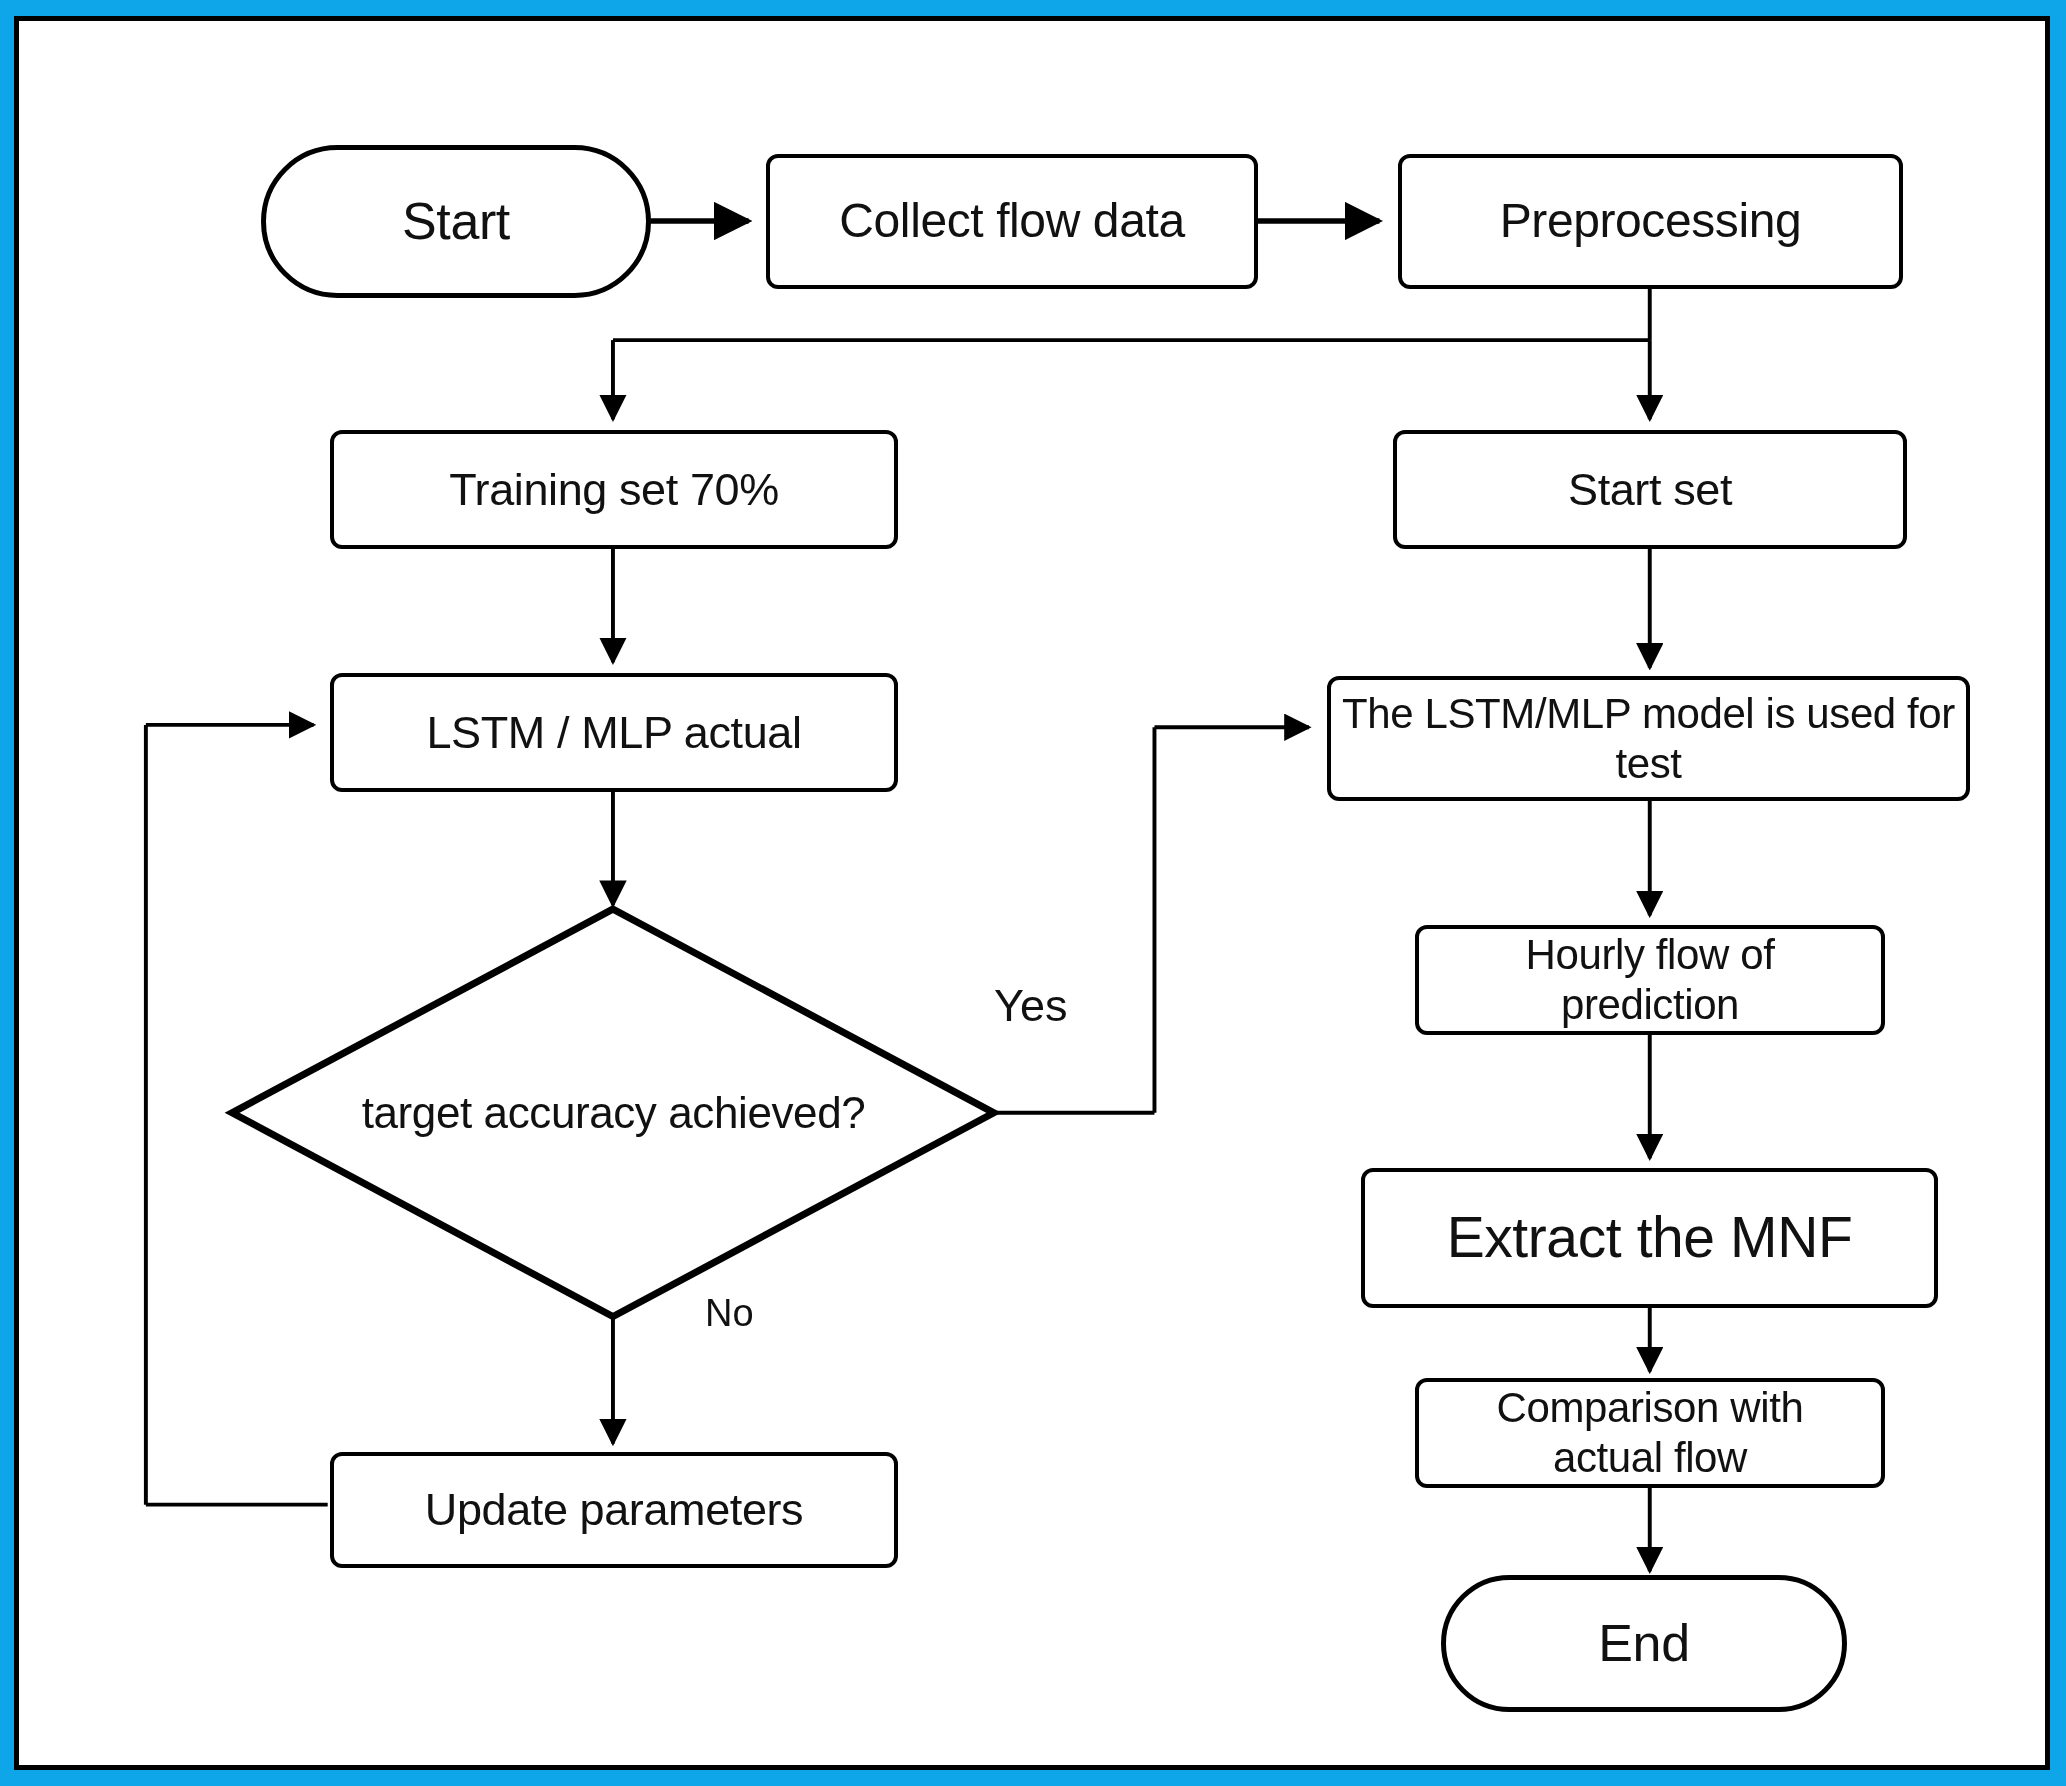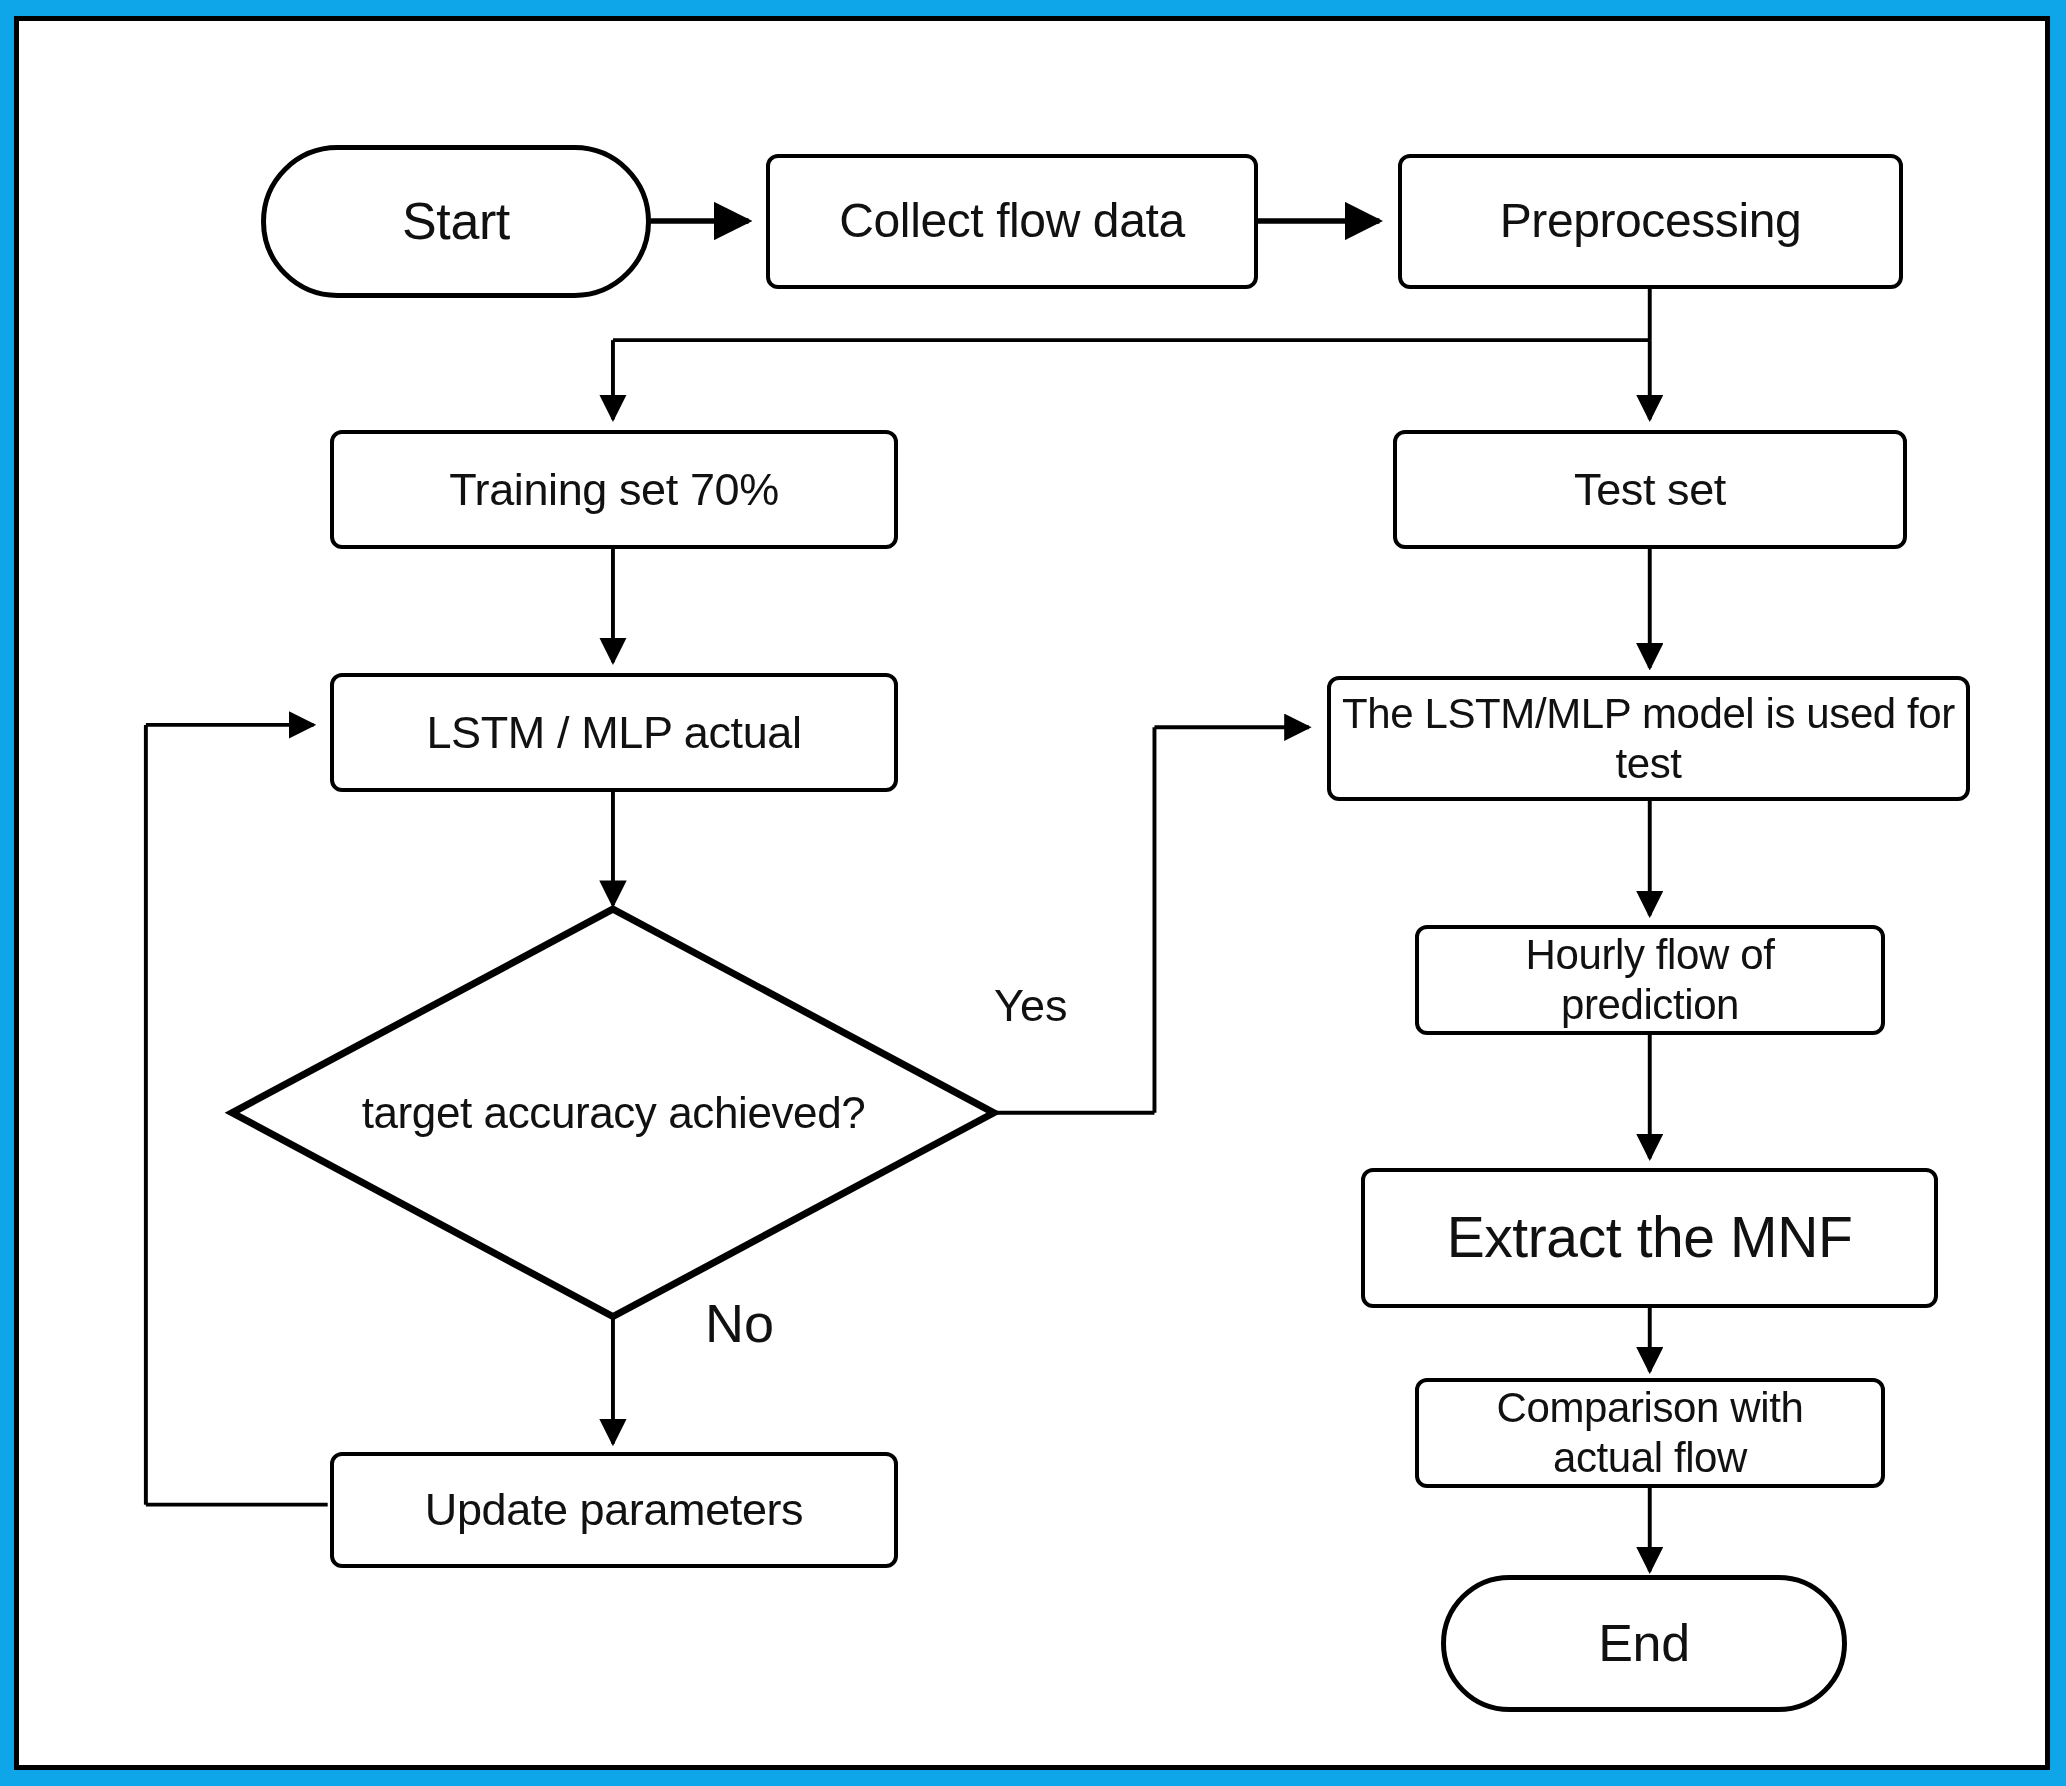--- a/index.html
+++ b/index.html
@@ -148,21 +148,21 @@
 
   <div class="node proc" style="left:1398px; top:154px; width:505px; height:135px; font-size:48px;">
     <span>Preprocessing</span>
   </div>
 
   <div class="node proc" style="left:330px; top:430px; width:568px; height:119px; font-size:45px;">
     <span>Training set 70%</span>
   </div>
 
   <div class="node proc" style="left:1393px; top:430px; width:514px; height:119px; font-size:45px;">
-    <span>Test set</span>
+    <span>Start set</span>
   </div>
 
   <div class="node proc" style="left:330px; top:673px; width:568px; height:119px; font-size:45px;">
     <span>LSTM / MLP actual</span>
   </div>
 
   <div class="node proc" style="left:1327px; top:676px; width:643px; height:125px; font-size:42px; padding:0 11px;">
     <span>The LSTM/MLP model is used for test</span>
   </div>
 
@@ -185,16 +185,16 @@
   <div class="node proc" style="left:330px; top:1452px; width:568px; height:116px; font-size:45px;">
     <span>Update parameters</span>
   </div>
 
   <div class="node terminal" style="left:1441px; top:1575px; width:406px; height:137px; font-size:52px;">
     <span>End</span>
   </div>
 
   <div class="edge-label" style="left:994px; top:980px; font-size:45px;">Yes</div>
 
-  <div class="edge-label" style="left:705px; top:1292px; font-size:54px;">No</div>
+  <div class="edge-label" style="left:705px; top:1292px; font-size:38px;">No</div>
 
 </div>
 
 
 </body></html>

